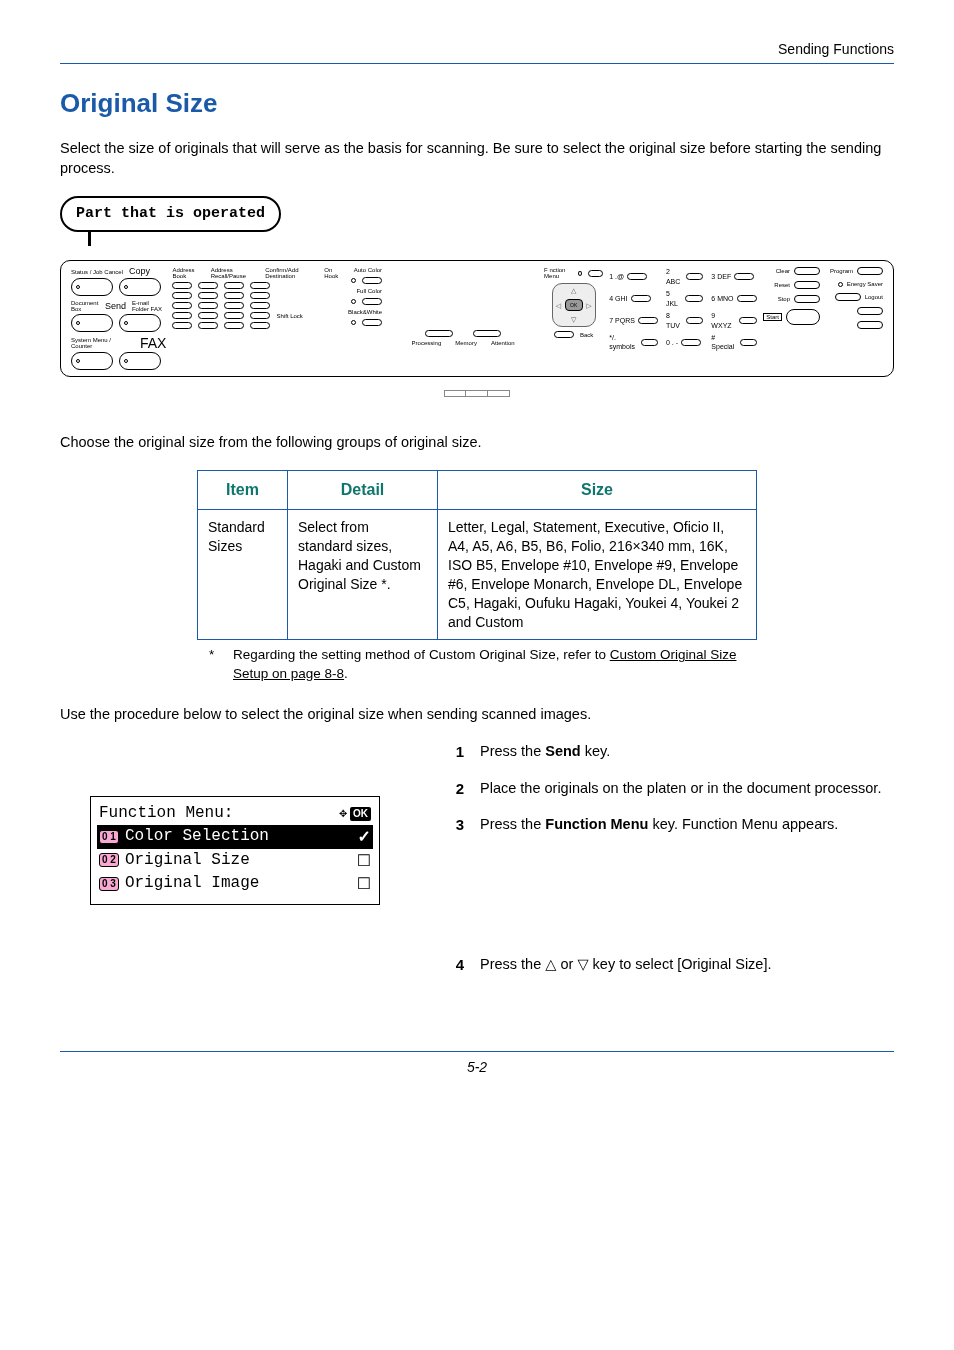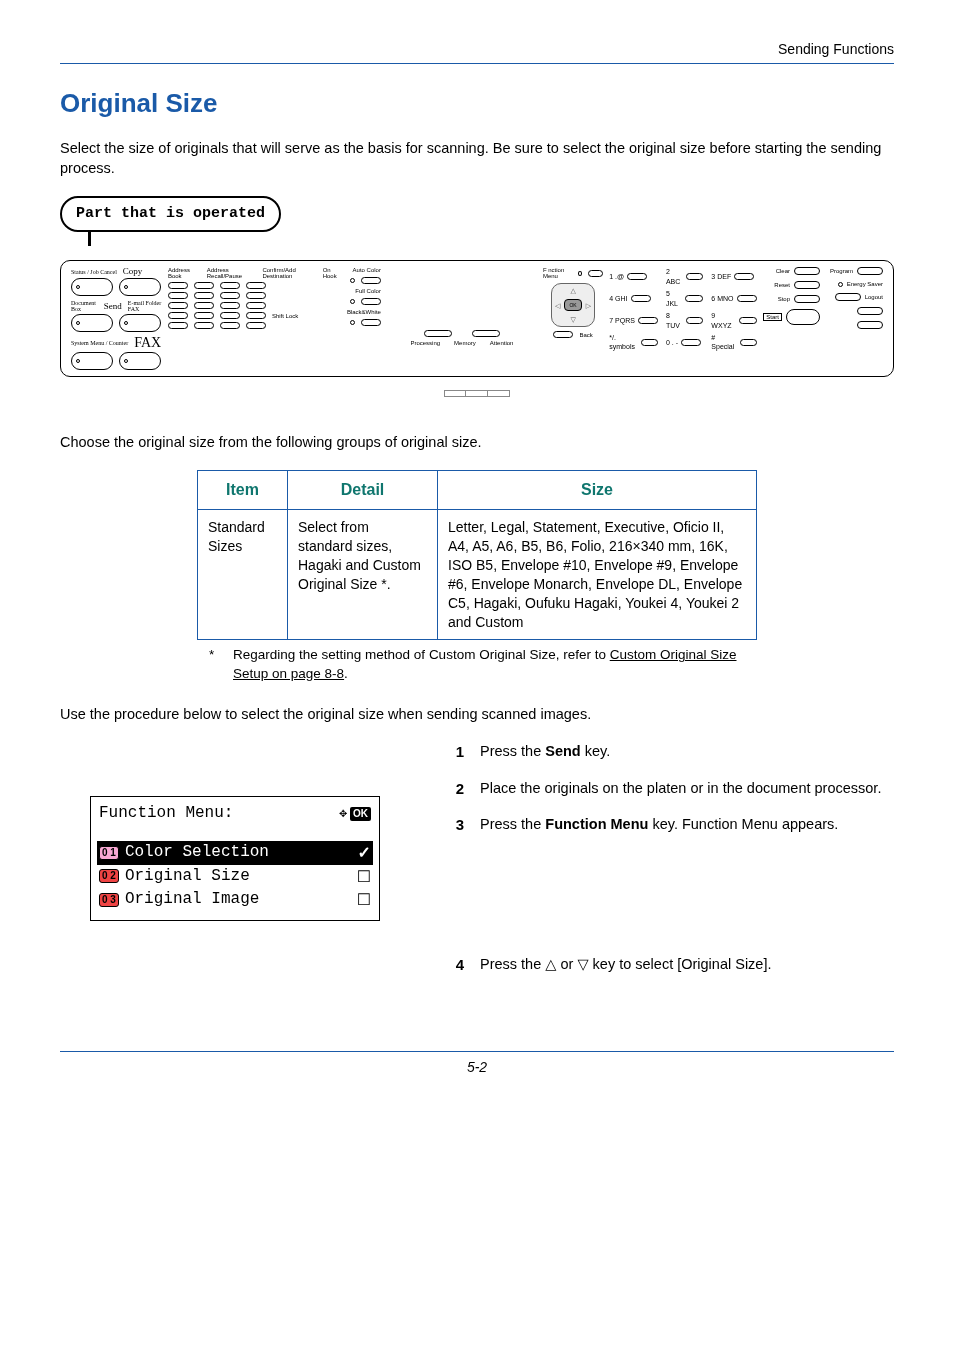--- a/index.html
+++ b/index.html
@@ -137,24 +137,24 @@
     font-size: 16px;
     padding: 6px 6px 8px 6px;
     margin-left: 30px;
   }
   .lcd .row { display:flex; align-items:center; gap:6px; padding: 1px 2px;}
   .lcd .row.sel { background:#000; color:#fff;}
   .numbox {
     border:1.5px solid #000; border-radius:3px;
     font-size:10px; font-family: Arial; font-weight:bold;
     padding: 0 2px; min-width:18px; text-align:center; line-height:12px;
-    background:#ef4444; color:#000;
+    background:#f9a8d4; color:#000;
   }
   .row.sel .numbox { background:#f9a8d4; color:#000;}
-  .lcd .title-row { display:flex; justify-content:space-between; align-items:center; padding: 0 2px 16px 2px;}
+  .lcd .title-row { display:flex; justify-content:space-between; align-items:center; padding: 0 2px 0 2px;}
   .icons { display:flex; gap:3px; align-items:center;}
   .navicon { font-size:13px; }
   .okicon { background:#000;color:#fff;font-size:10px;font-weight:bold;padding:0 3px;border-radius:2px;font-family:Arial;}
   .chk { font-family: Arial; font-weight:bold;}
   .sq { font-family: Arial;}
   .lcd .exit { text-align:center; padding-top:2px;}
 
   
   .footer-rule { border:none; border-top:1.5px solid #1a5aa8; margin: 60px 0 6px 0;}
   .page-num { text-align:center; font-style: italic; font-size: 14px;}
@@ -169,21 +169,21 @@
 
 <p class="intro">Select the size of originals that will serve as the basis for scanning. Be sure to select the original size before starting the sending process.</p>
 
 <div class="pill-wrap">
   <span class="pill">Part that is operated</span>
   <div class="pill-line"></div>
 </div>
 
 <div class="panel">
 
-  <div class="panel-col" style="gap:2px;font-family:Liberation Serif, serif;">
+  <div class="panel-col" style="gap:2px;">
     <div class="btn-row">
         <span class="mini-label">Status /
 Job Cancel</span>
       <span class="mini-label" style="font-size:9px;">Copy</span>
       </div>
     <div class="btn-row">
         <span class="pill-btn big">
           <span class="dot"></span>
         </span>
       <span class="pill-btn big">

